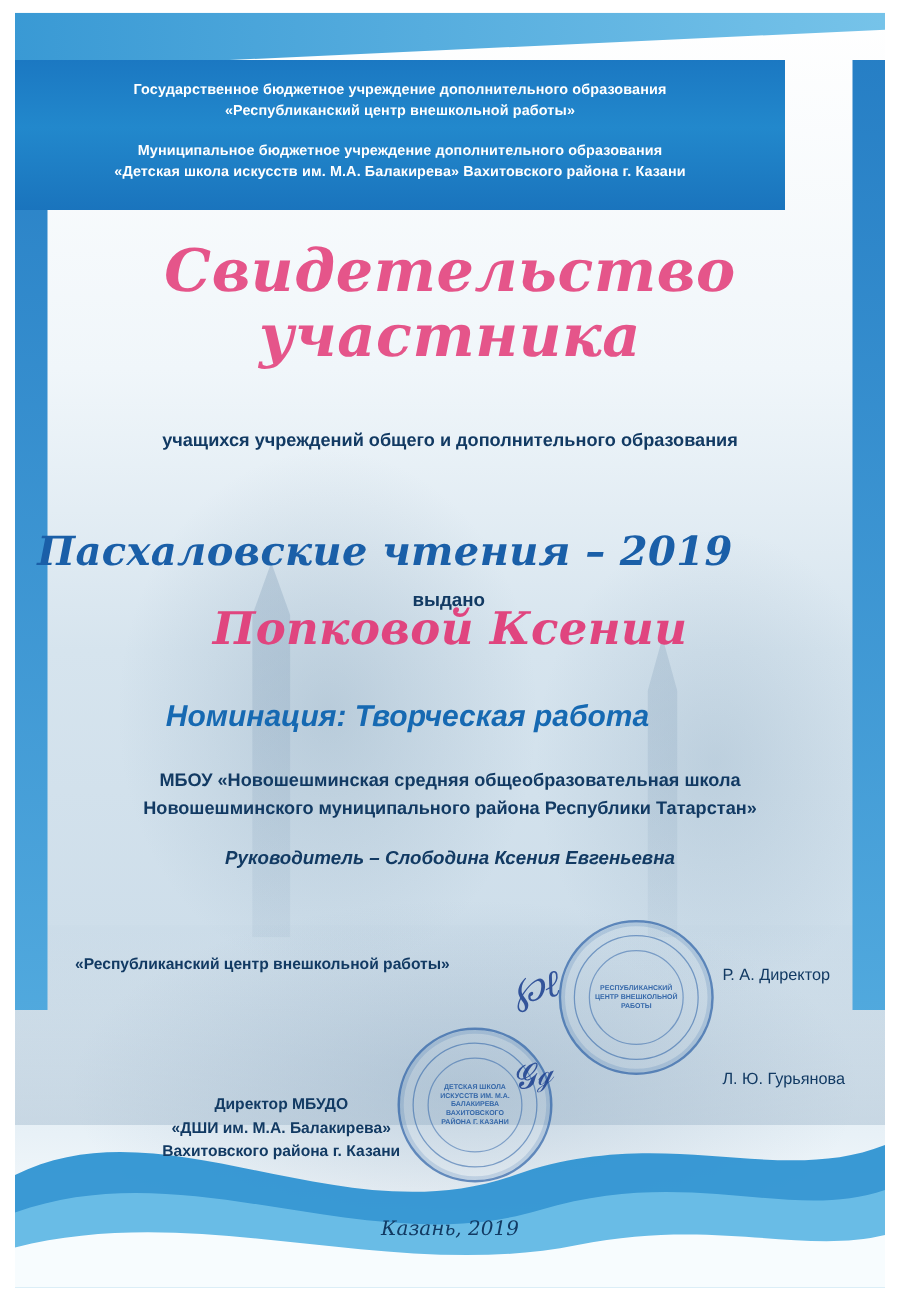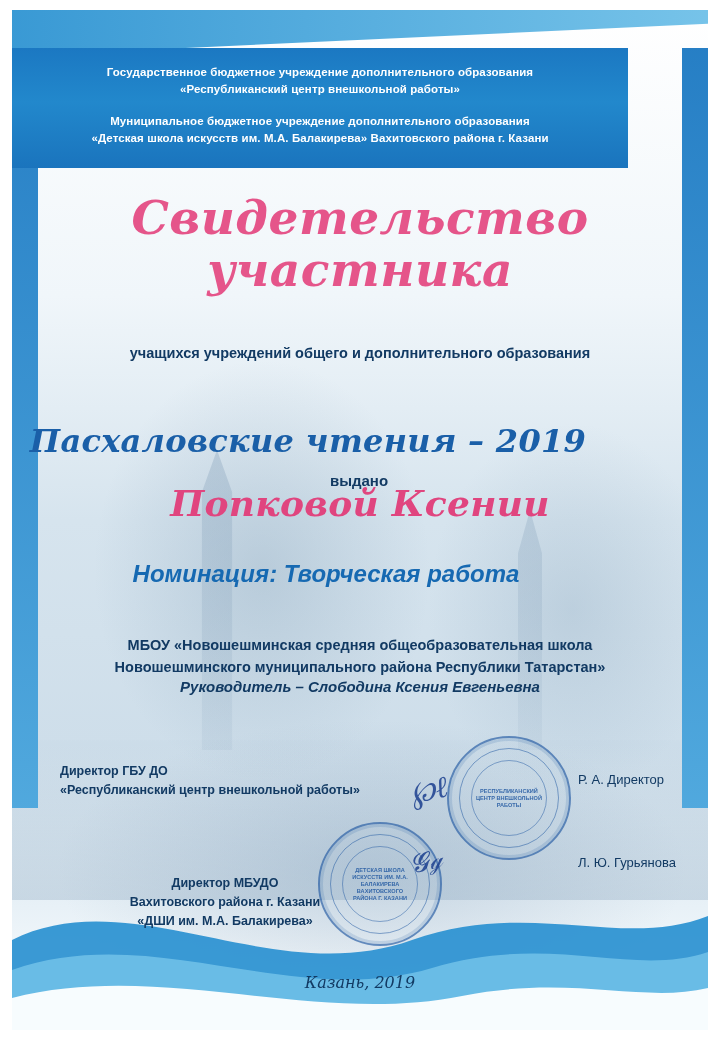--- a/index.html
+++ b/index.html
@@ -213,21 +213,20 @@
 
   .school {
     position: absolute;
     left: 48px;
     top: 604px;
     width: 600px;
     font-size: 14.5px;
     font-weight: bold;
     color: #123a63;
     line-height: 22px;
-    margin-top: 20px;
   }
 
   .supervisor {
     position: absolute;
     left: 48px;
     top: 668px;
     width: 600px;
     font-size: 15px;
     font-weight: bold;
     font-style: italic;
@@ -393,29 +392,28 @@
       <div class="nomination">Номинация: Творческая работа</div>
 
       <div class="school">
         <div>МБОУ «Новошешминская средняя общеобразовательная школа</div>
         <div>Новошешминского муниципального района Республики Татарстан»</div>
       </div>
 
       <div class="supervisor">Руководитель – Слободина Ксения Евгеньевна</div>
 
       <div class="sig-block-1">
-        <div>Директор  ГБУ ДО</div>
         <div>«Республиканский центр внешкольной работы»</div>
       </div>
       <div class="sig-name-1">Р. А. Директор</div>
 
       <div class="sig-block-2">
         <div>Директор МБУДО</div>
+        <div>«ДШИ им. М.А. Балакирева»</div>
         <div>Вахитовского района г. Казани</div>
-        <div>«ДШИ им. М.А. Балакирева»</div>
       </div>
       <div class="sig-name-2">Л. Ю. Гурьянова</div>
 
       <div class="stamp" id="stamp-rcvr">
         <div class="inner-ring"></div>
         <div class="core">РЕСПУБЛИКАНСКИЙ ЦЕНТР ВНЕШКОЛЬНОЙ РАБОТЫ</div>
       </div>
 
       <div class="stamp" id="stamp-dshi">
         <div class="inner-ring"></div>

